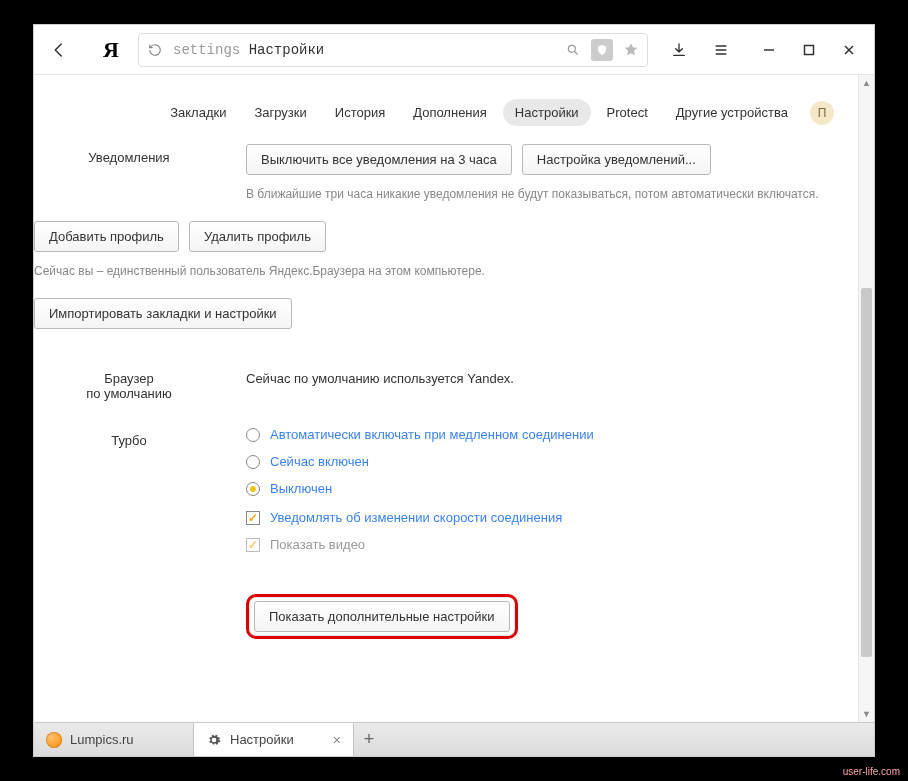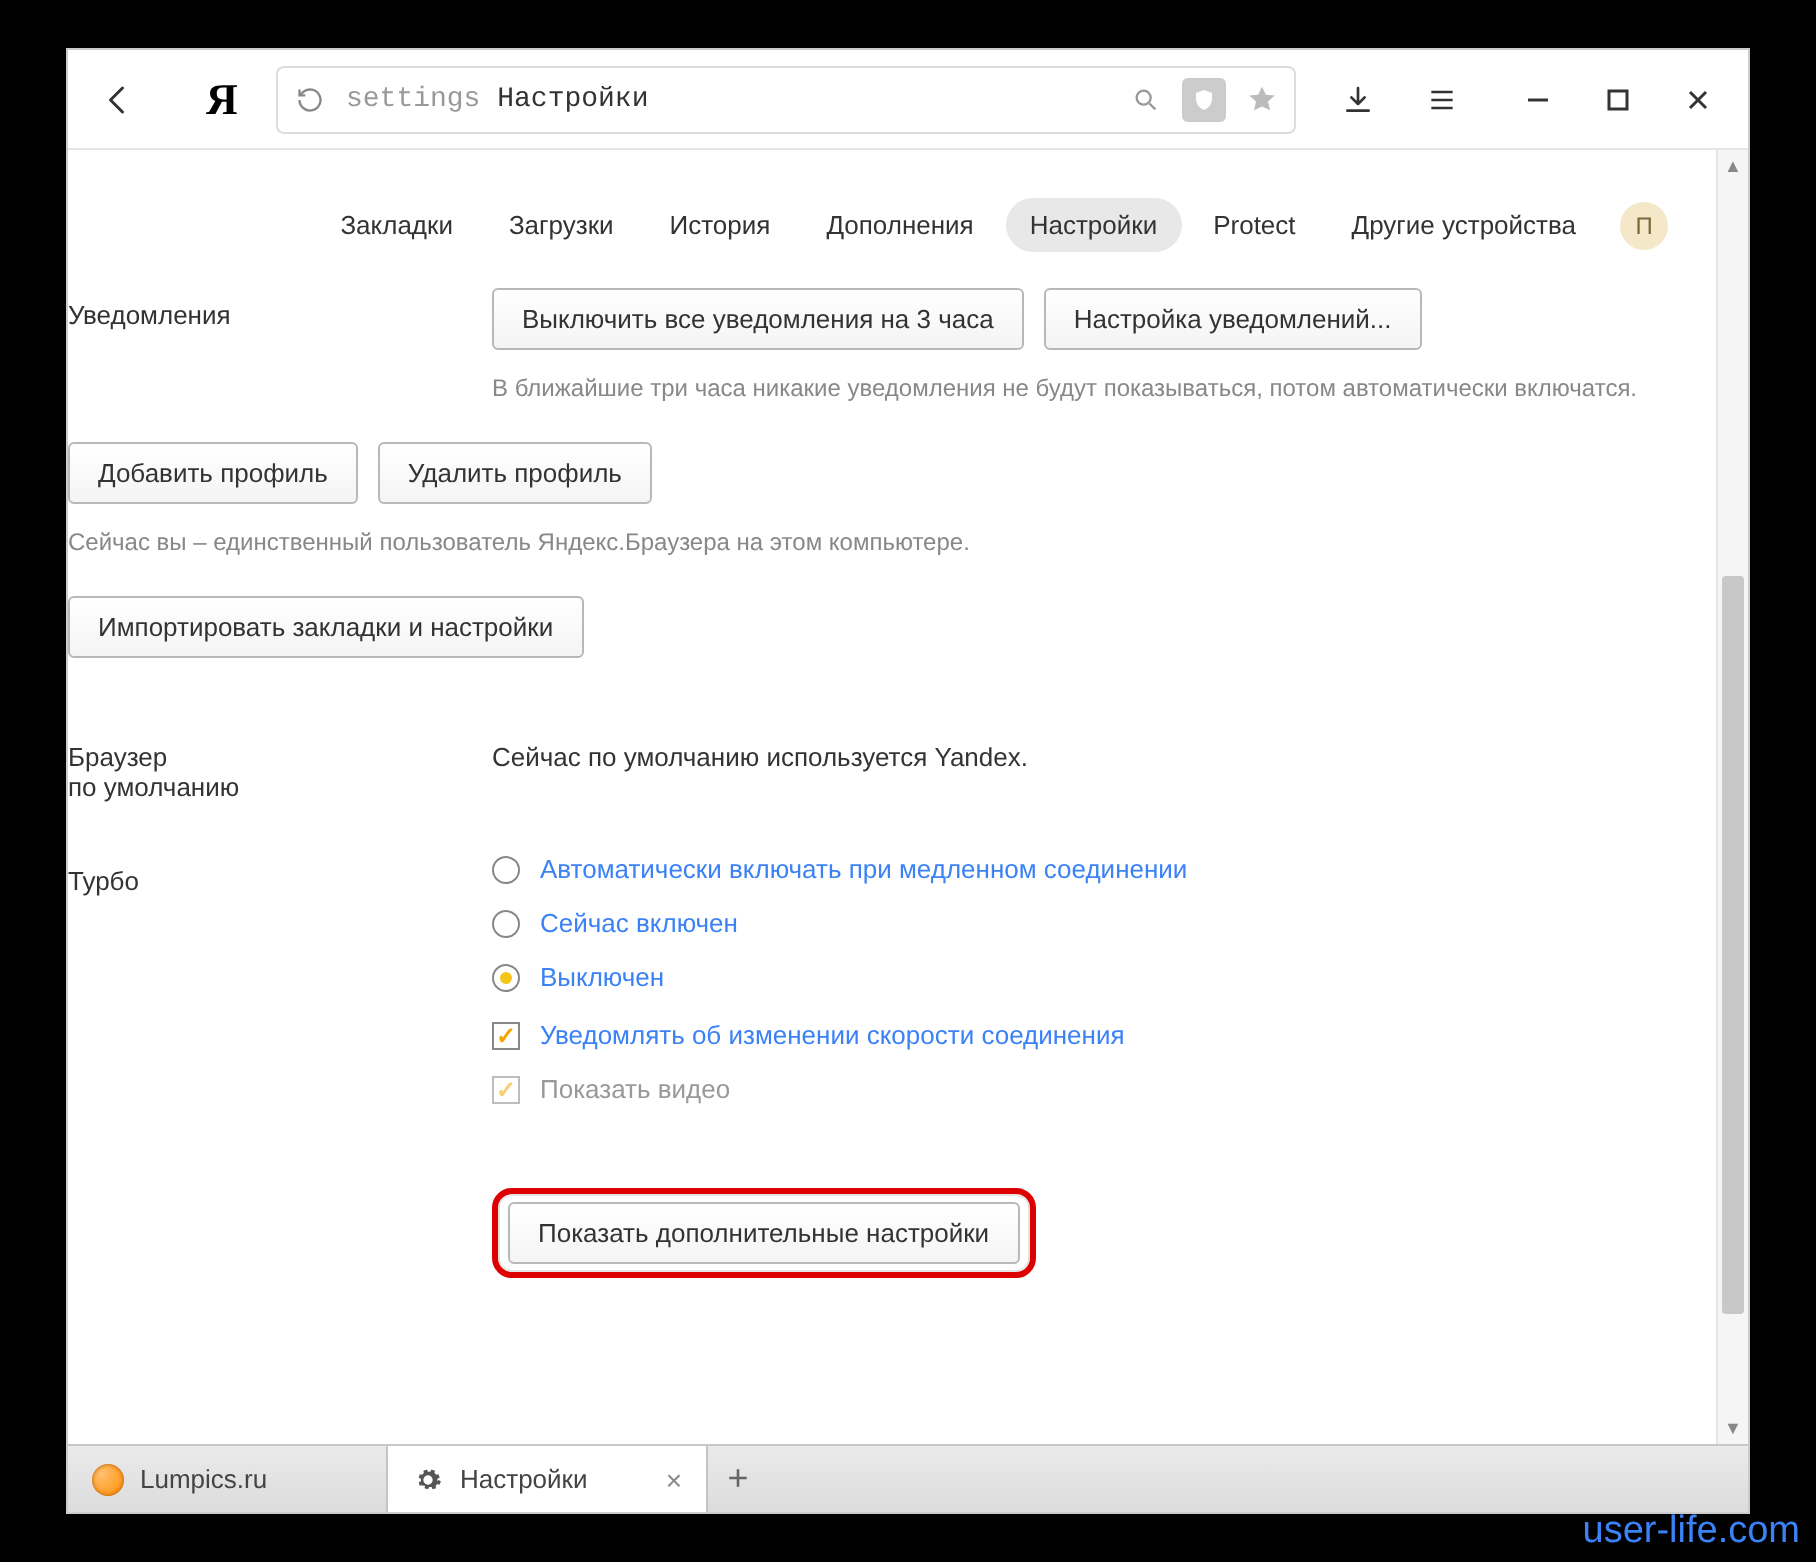--- a/index.html
+++ b/index.html
@@ -17,21 +17,21 @@
 .addr-shield { width: 22px; height: 22px; background: #ccc; border-radius: 3px; display: flex; align-items: center; justify-content: center; color: #fff; font-size: 11px; }
 .win-btns { display: flex; gap: 2px; margin-left: 6px; }
 .content-wrap { flex: 1; display: flex; overflow: hidden; }
 .content { flex: 1; overflow-y: auto; padding: 0 0 20px 0; }
 .content-inner { width: 100%; }
 .tabs-row { display: flex; align-items: center; justify-content: flex-end; padding: 24px 24px 18px 0; gap: 4px; }
 .tab { padding: 6px 12px; font-size: 13px; color: #333; cursor: pointer; border-radius: 14px; }
 .tab.active { background: #e8e8e8; }
 .profile-badge { width: 24px; height: 24px; border-radius: 50%; background: #f4e8c8; display: flex; align-items: center; justify-content: center; font-size: 12px; color: #7a6a3a; margin-left: 6px; }
 .section { display: flex; margin-bottom: 26px; }
-.section-label { width: 212px; text-align: left; padding-right: 22px; padding-top: 6px; font-size: 13px; color: #333; }
+.section-label { width: 212px; text-align: center; padding-right: 22px; padding-top: 6px; font-size: 13px; color: #333; }
 .section-body { flex: 1; padding-right: 20px; }
 .btn-row { display: flex; gap: 10px; margin-bottom: 10px; }
 .btn { padding: 7px 14px; border: 1px solid #b8b8b8; background: linear-gradient(#fff,#f4f4f4); border-radius: 3px; font-size: 13px; color: #333; cursor: pointer; }
 .hint { font-size: 12px; color: #888; margin-top: 4px; line-height: 1.5; }
 .radio-row, .check-row { display: flex; align-items: center; gap: 10px; margin-bottom: 12px; }
 .radio { width: 14px; height: 14px; border: 1px solid #888; border-radius: 50%; display: flex; align-items: center; justify-content: center; cursor: pointer; }
 .radio.selected::after { content: ""; width: 6px; height: 6px; background: #f5c518; border-radius: 50%; display: block; }
 .check { width: 14px; height: 14px; border: 1px solid #888; display: flex; align-items: center; justify-content: center; background: #fff; cursor: pointer; }
 .check.on { background: #fff; }
 .check.on::after { content: "✓"; color: #f5a500; font-size: 12px; font-weight: bold; line-height: 1; }
@@ -43,21 +43,21 @@
 .scroll-track { flex: 1; position: relative; }
 .scroll-thumb { position: absolute; top: 32%; left: 2px; right: 2px; height: 60%; background: #c8c8c8; border-radius: 2px; cursor: pointer; }
 .tabstrip { height: 34px; background: linear-gradient(#eaeaea,#dcdcdc); border-top: 1px solid #c8c8c8; display: flex; align-items: stretch; }
 .tabstrip-tab { display: flex; align-items: center; padding: 0 12px; gap: 8px; border-right: 1px solid #c4c4c4; font-size: 13px; color: #444; min-width: 160px; position: relative; cursor: pointer; }
 .tabstrip-tab.active { background: #fff; }
 .tabstrip-tab .close { color: #888; font-size: 14px; margin-left: auto; cursor: pointer; }
 .favicon { width: 16px; height: 16px; border-radius: 50%; }
 .favicon.orange { background: radial-gradient(circle at 30% 30%, #ffc070, #ff8c00); box-shadow: inset 0 0 2px #b05800; }
 .favicon.gear { color: #555; display: flex; align-items: center; justify-content: center; font-size: 14px; }
 .newtab { width: 30px; display: flex; align-items: center; justify-content: center; color: #666; font-size: 18px; cursor: pointer; }
-.watermark { position: absolute; bottom: 4px; right: 8px; color: #3b82f6; font-size: 19px; font-family: Arial; }
+.watermark { position: absolute; bottom: 4px; right: 8px; color: #fca5a5; font-size: 10px; font-family: Arial; }
 svg { display: block; }
 .radio-label, .check-label { font-size: 13px; color: #3b82f6; }
 .check-row.dim .check-label { color: #999; }
 .section.tight { margin-bottom: 18px; }
 .section-body-text { font-size: 13px; color: #333; padding-top: 6px; }
 </style>
 </head>
 <body>
 
 <div class="frame">

